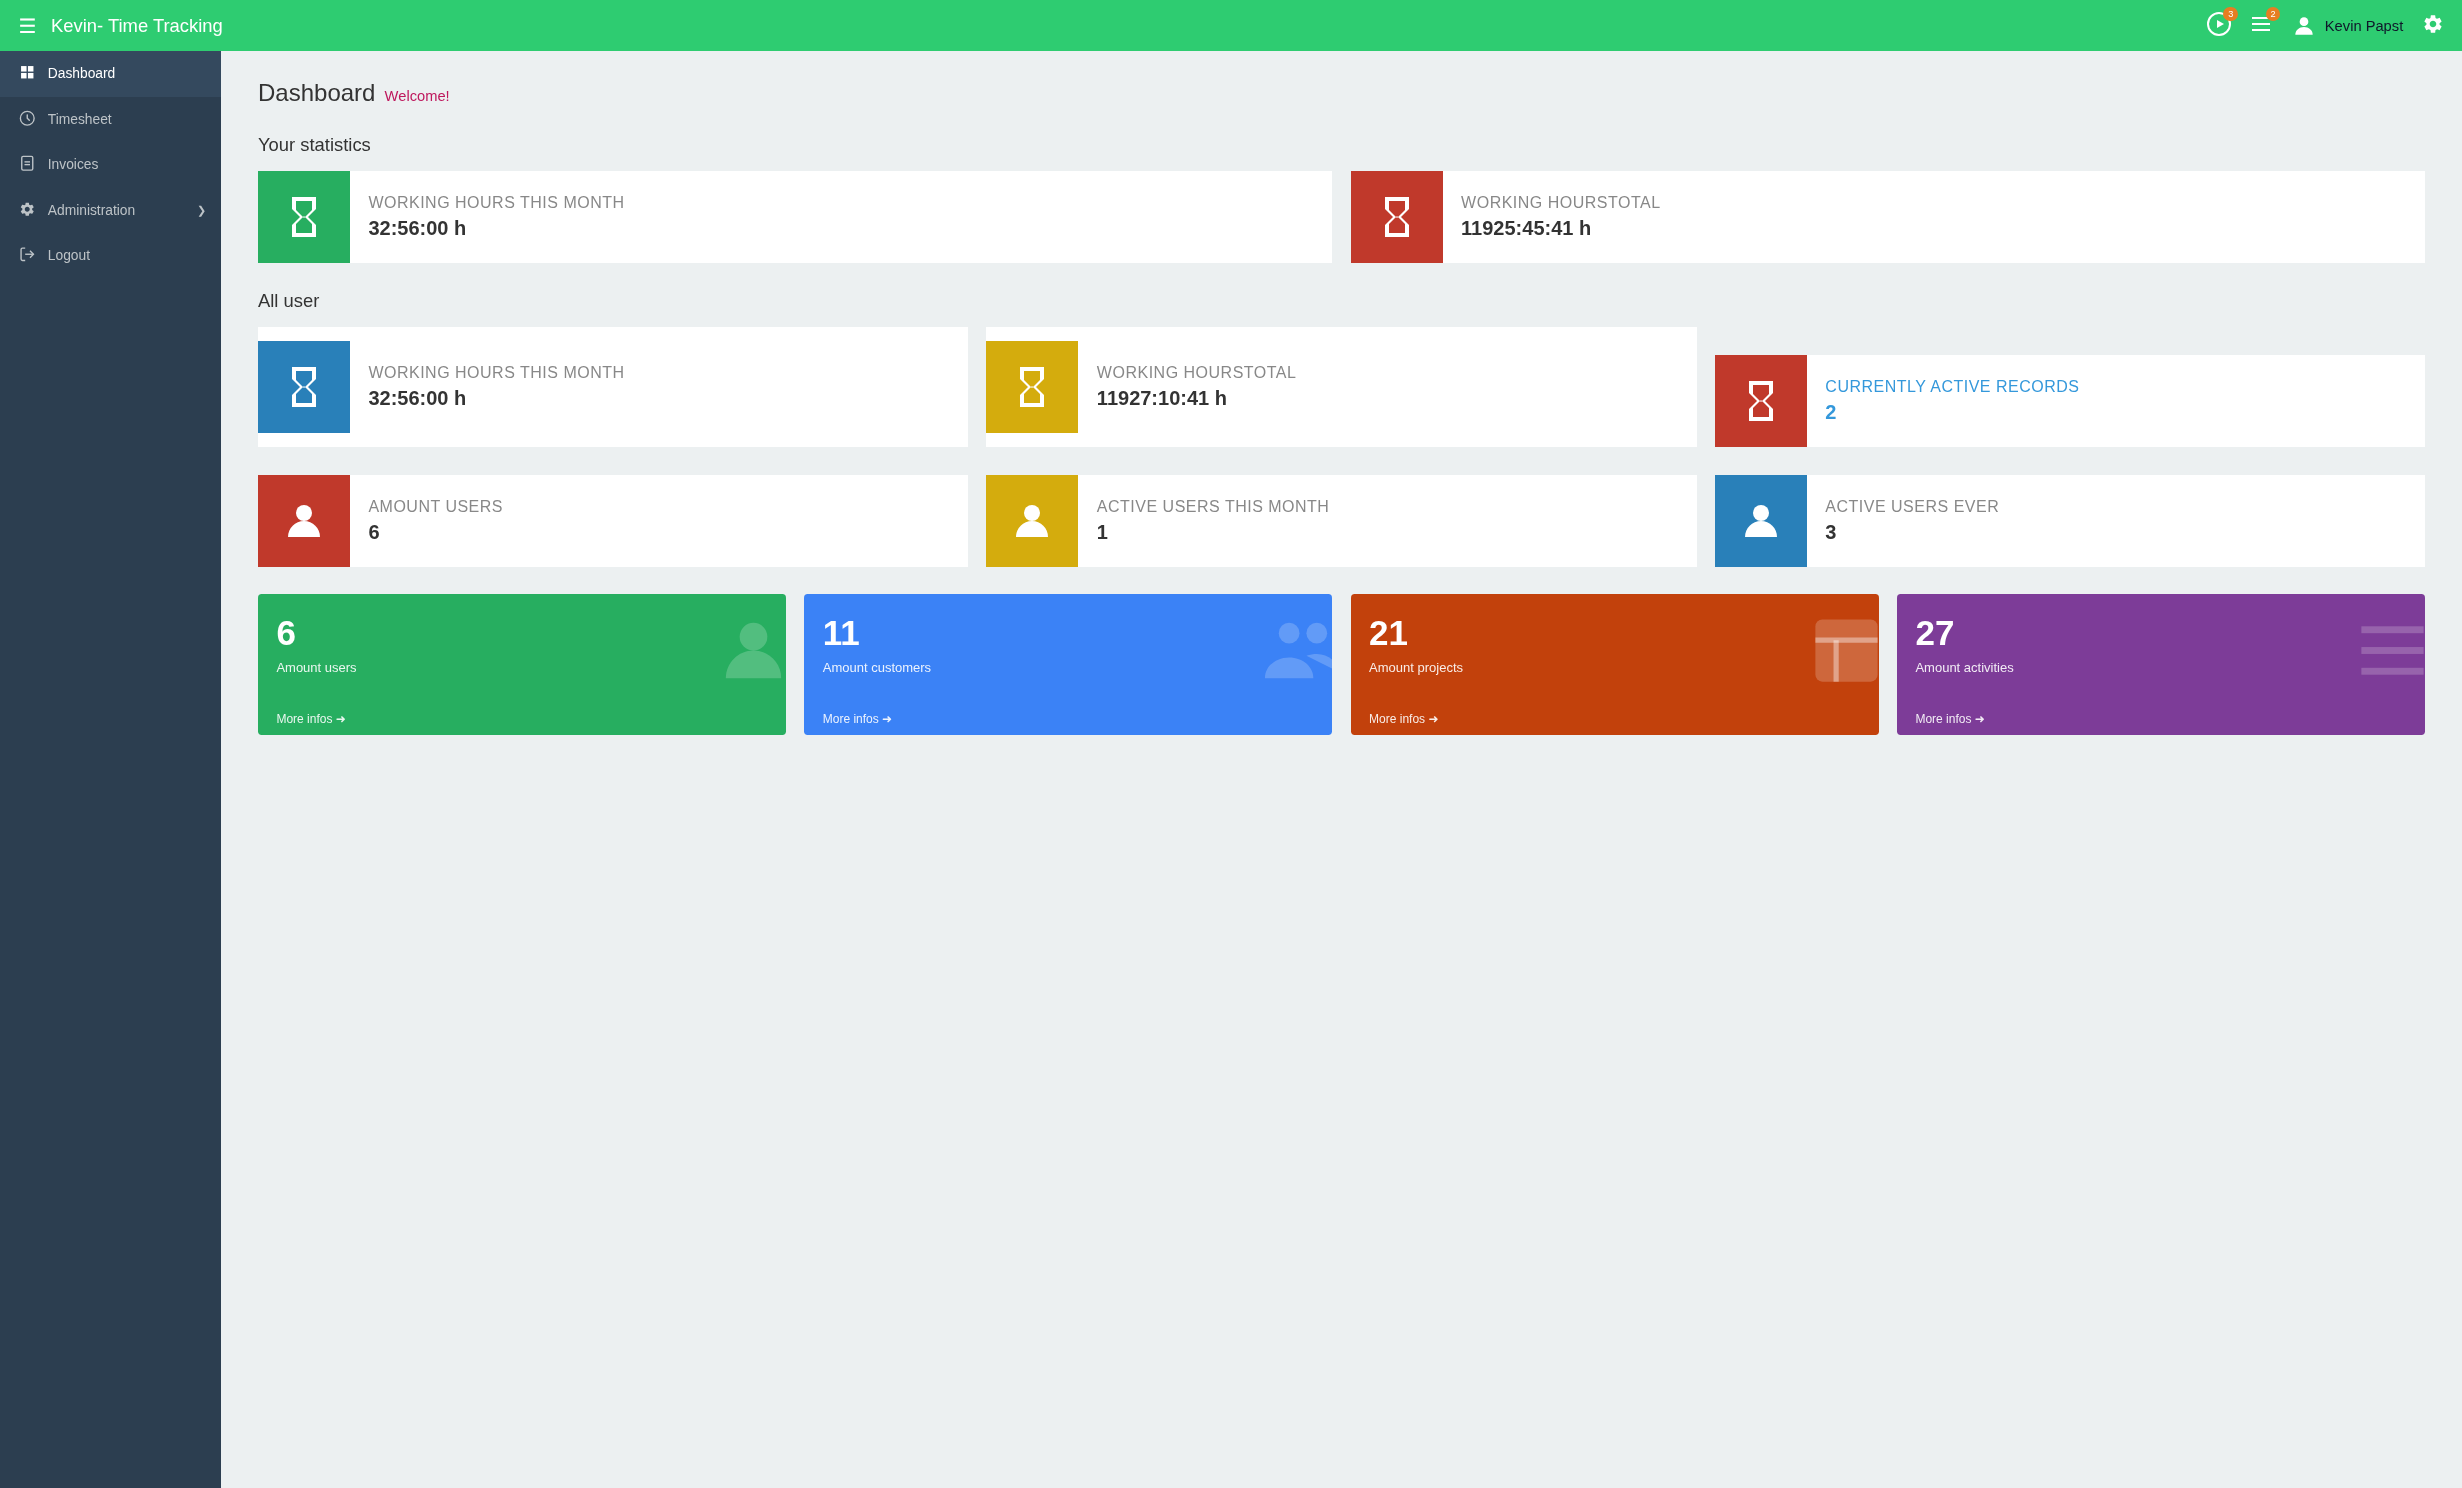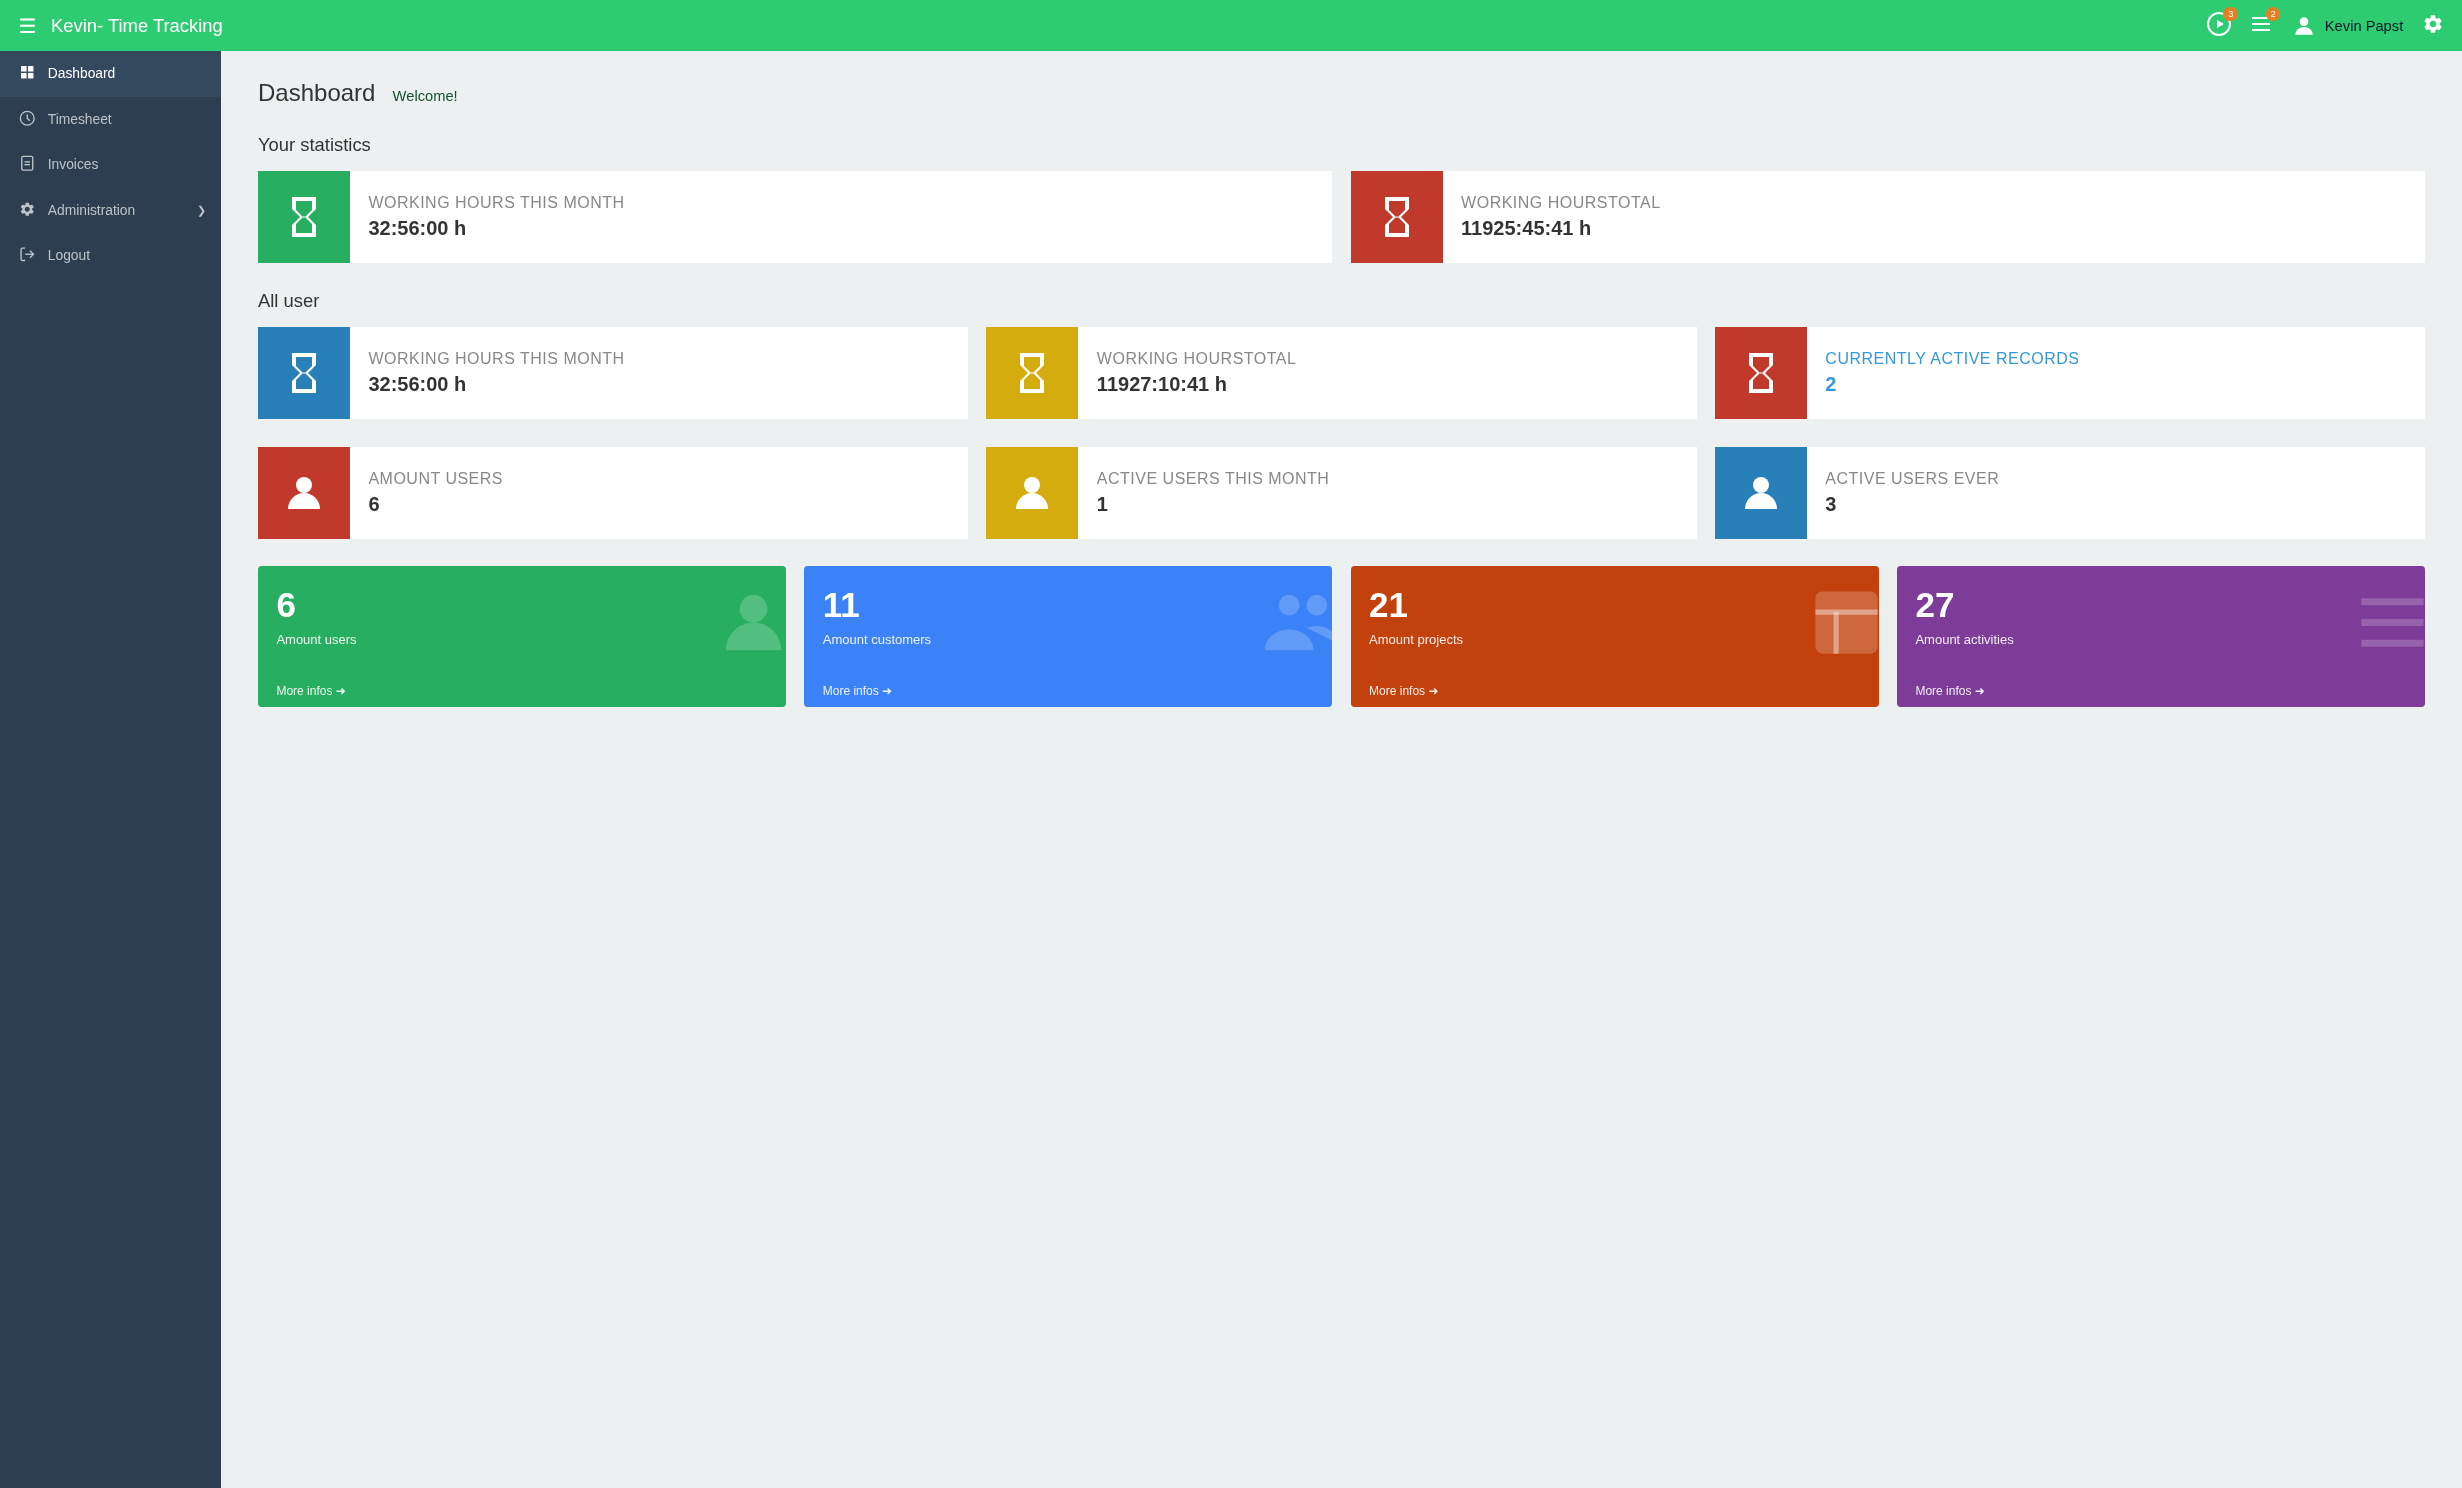--- a/index.html
+++ b/index.html
@@ -57,21 +57,21 @@
     
     .main-content {
       flex: 1;
       overflow-y: auto;
       padding: 27.6px 37px;
     }
 
     
     .page-title { display: flex; align-items: baseline; gap: 9.2px; margin-bottom: 27.6px; }
     .page-title h1 { font-size: 24px; font-weight: 400; color: #333; }
-    .page-title span { font-size: 14.7px; color: #14532d; margin-left: 8px; }
+    .page-title span { font-size: 14.7px; color: #be185d; }
 
     
     .section-title { font-size: 18.4px; font-weight: 400; color: #333; margin-bottom: 14.7px; }
 
     
     .stat-row { display: flex; gap: 18.4px; margin-bottom: 27.6px; flex-wrap: wrap; }
 
     
     .stat-card {
       background: white;
@@ -293,21 +293,21 @@
             <svg viewBox="0 0 24 24" fill="white" width="48" height="48">
               <path d="M6 2h12v6l-4 4 4 4v6H6v-6l4-4-4-4V2zm2 2v4.5l4 4 4-4V4H8zm0 16h8v-4.5l-4-4-4 4V20z"></path>
             </svg>
           </div>
           <div class="stat-text">
             <div class="stat-label">WORKING HOURSTOTAL</div>
             <div class="stat-value">11927:10:41 h</div>
           </div>
         </div>
 
-        <div class="stat-card" style="cursor:pointer;">
+        <div class="stat-card" style="cursor:pointer;margin-top:28px;">
           <div class="stat-icon-box icon-red">
             <svg viewBox="0 0 24 24" fill="white" width="48" height="48">
               <path d="M6 2h12v6l-4 4 4 4v6H6v-6l4-4-4-4V2zm2 2v4.5l4 4 4-4V4H8zm0 16h8v-4.5l-4-4-4 4V20z"></path>
             </svg>
           </div>
           <div class="stat-text">
             <div class="stat-label link">CURRENTLY ACTIVE RECORDS</div>
             <div class="stat-value link">2</div>
           </div>
         </div>

